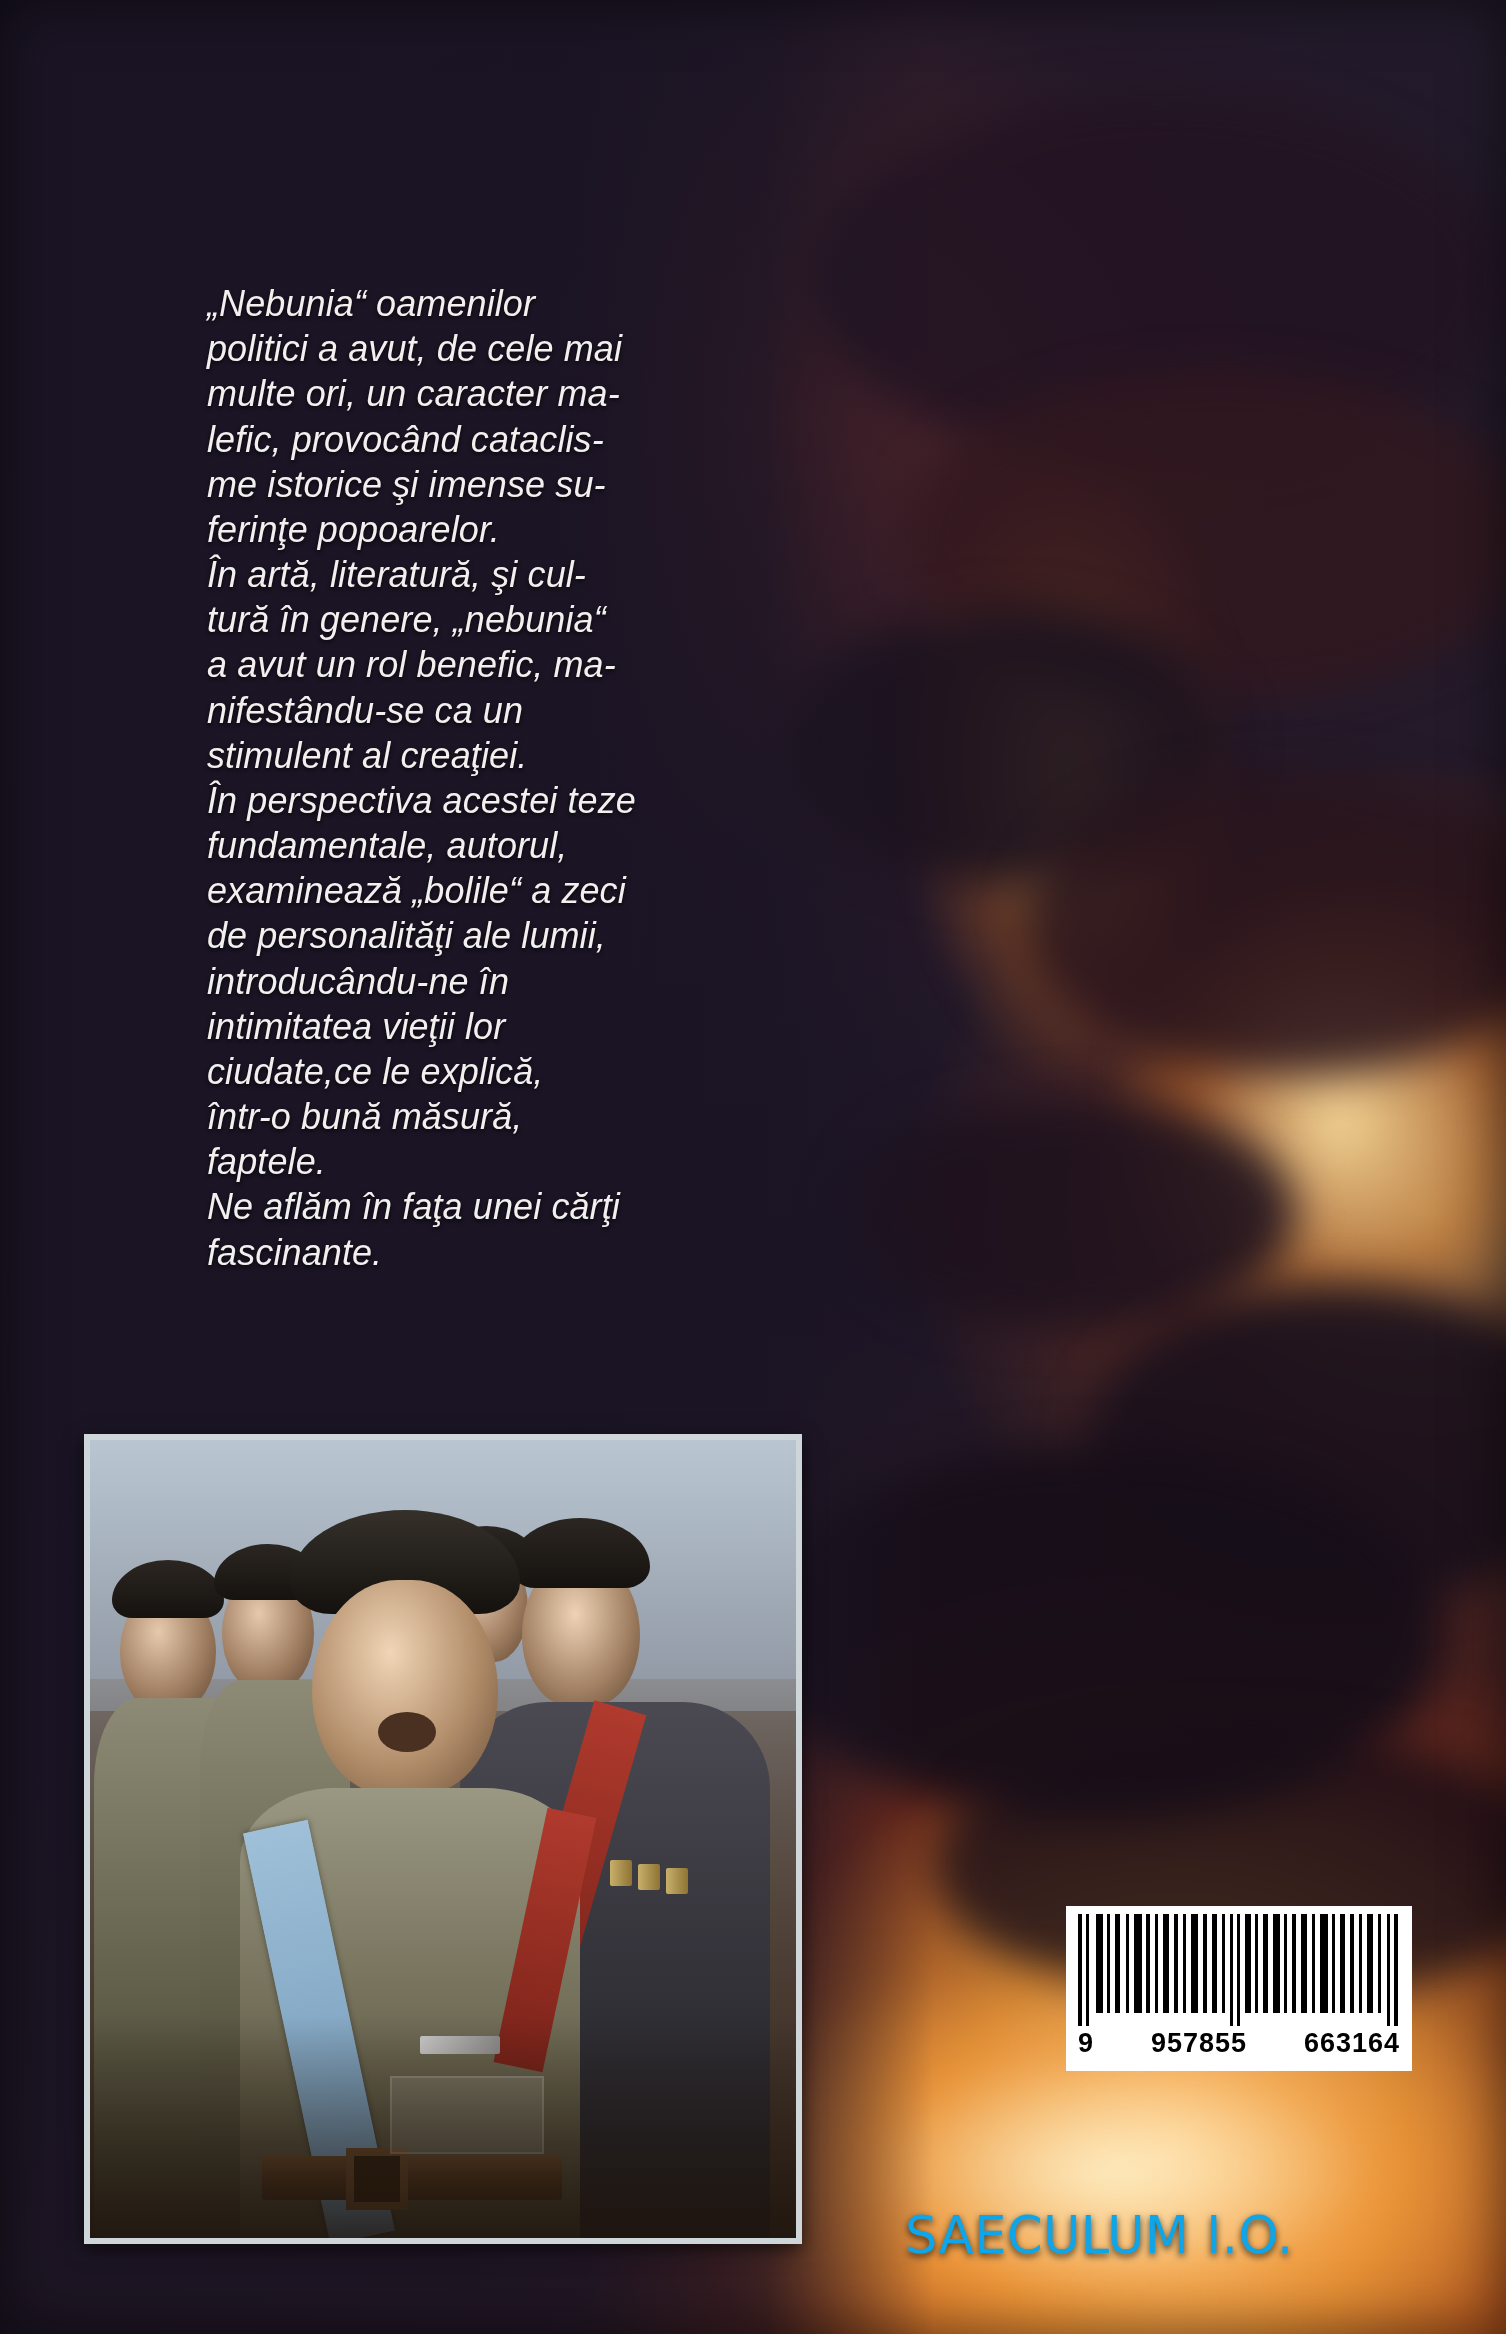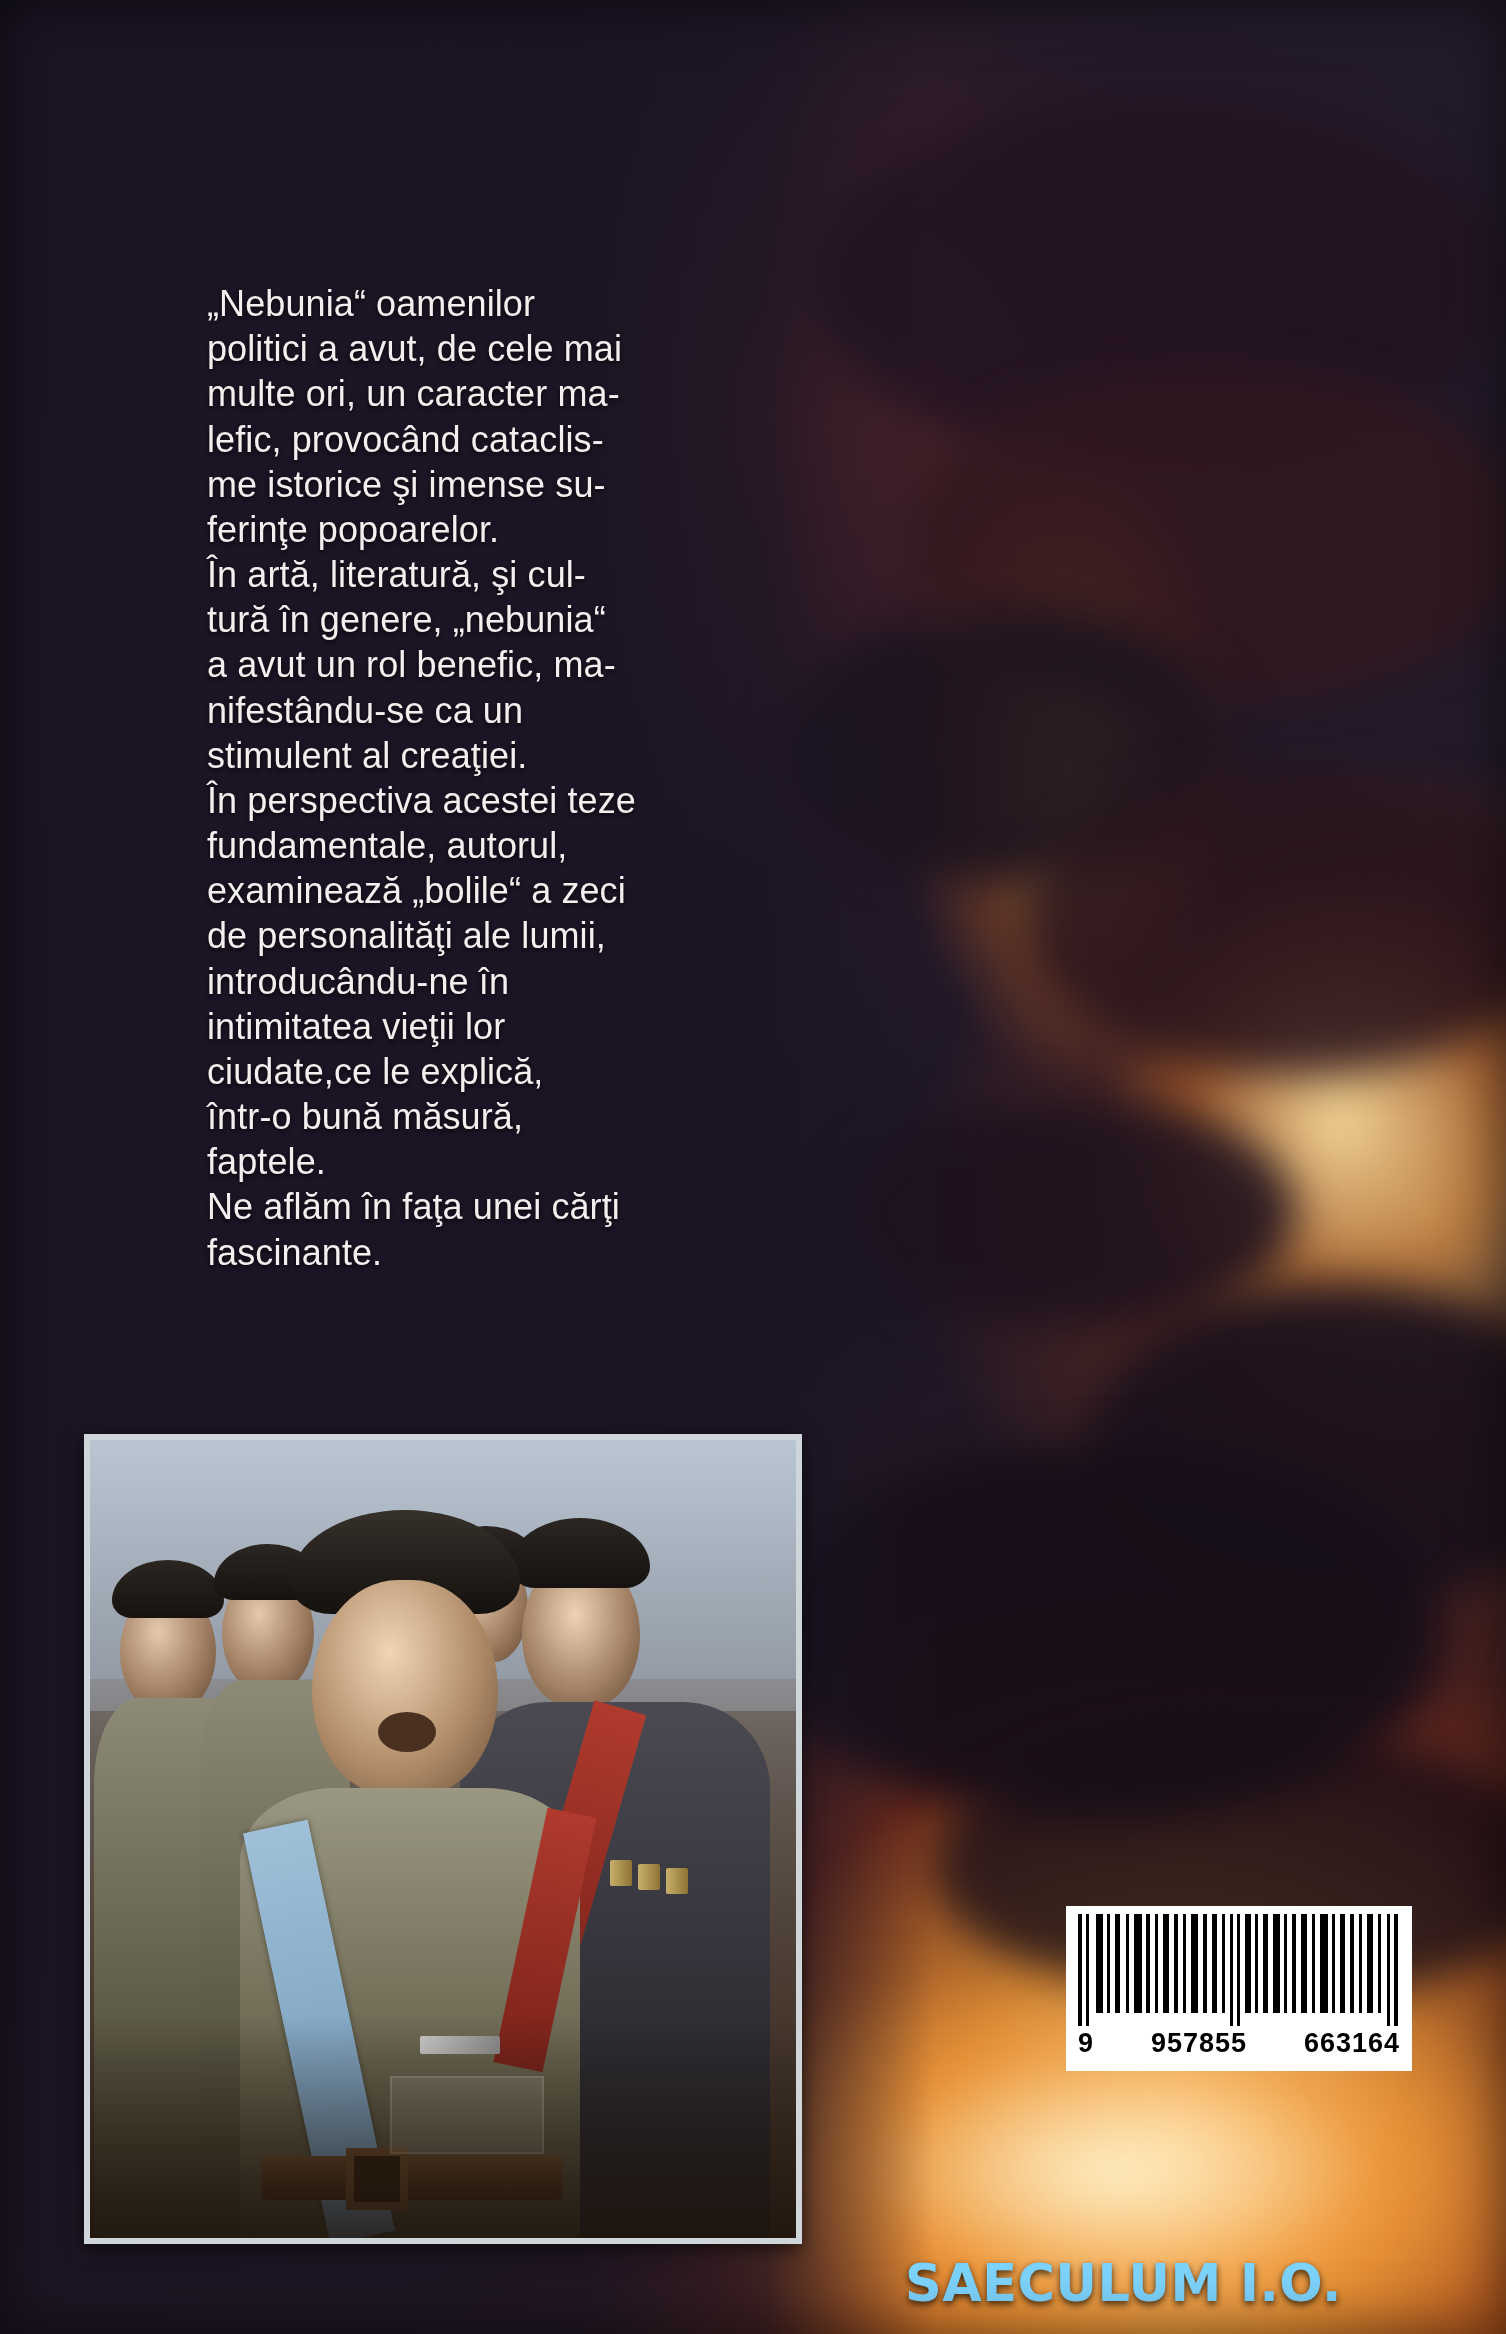--- a/index.html
+++ b/index.html
@@ -80,20 +80,21 @@
     position: absolute;
     left: 207px;
     top: 281px;
     width: 560px;
     color: #f2f0ef;
     font-size: 36px;
     line-height: 1.255;
     letter-spacing: 0.1px;
     text-shadow: 0 2px 4px rgba(0,0,0,0.75);
     white-space: pre-wrap;
+    font-style: italic;
   }
 
   
   .photo {
     position: absolute;
     left: 84px;
     top: 1434px;
     width: 718px;
     height: 810px;
     border: 6px solid #cfd6da;
@@ -180,27 +181,26 @@
     color: #000;
     padding: 2px 2px 0 2px;
     box-sizing: border-box;
   }
 
   
   .publisher {
     position: absolute;
     left: 905px;
     top: 2206px;
-    color: #7dd3fc;
+    color: #0ea5e9;
     font-size: 51px;
-    font-weight: 700;
+    font-weight: 400;
     letter-spacing: 0.5px;
     text-shadow: 0 3px 7px rgba(0,0,0,0.75);
     font-family: "DejaVu Sans", sans-serif;
-    margin-top: 48px;
   }
 
   .edge-shadow {
     position: absolute; inset: 0;
     pointer-events: none;
     box-shadow: inset 0 0 60px rgba(0,0,0,0.55);
   }
 </style>
 </head>
 <body>

